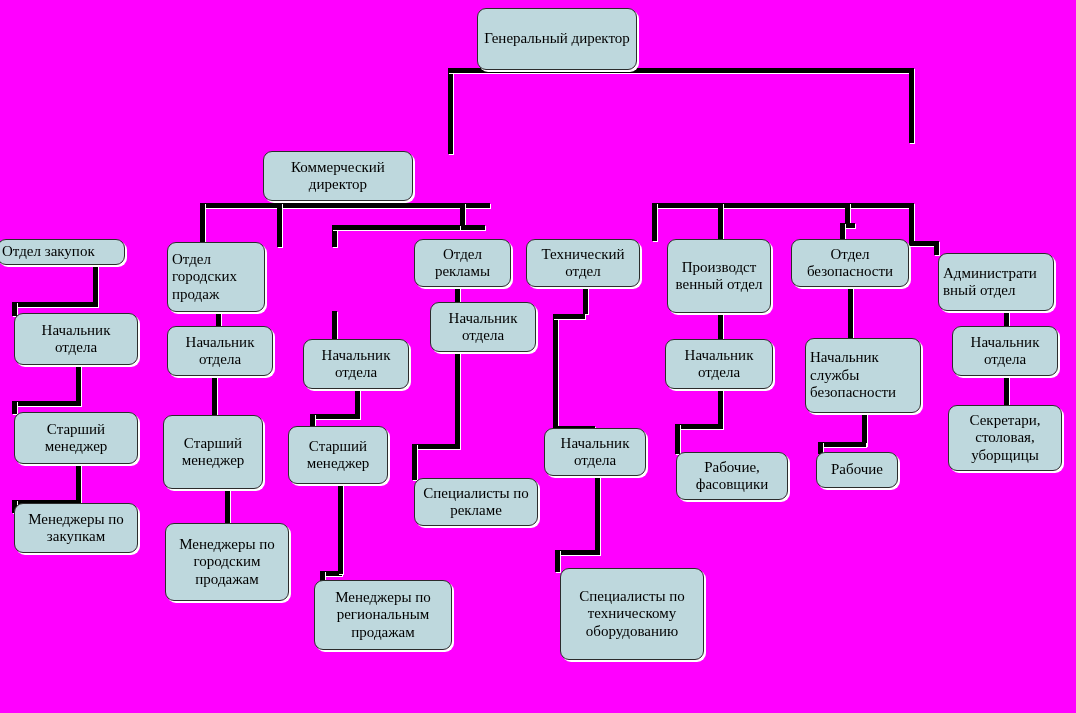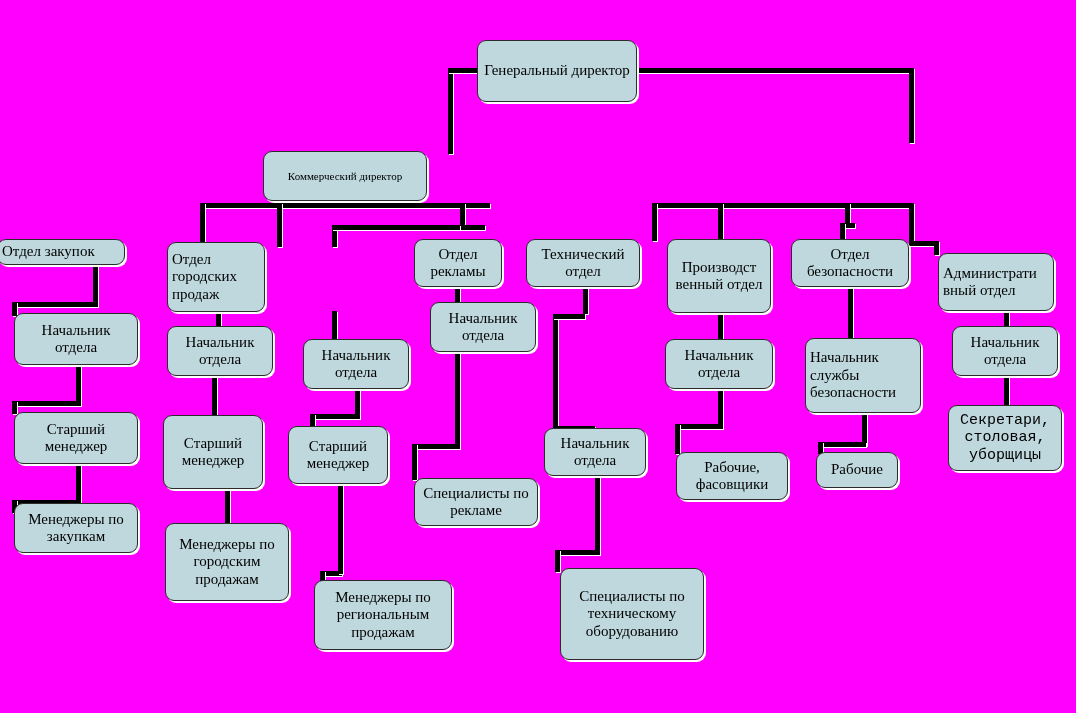--- a/index.html
+++ b/index.html
@@ -114,25 +114,25 @@
   <div class="ln v" style="left:675px;top:424px;height:30px;"></div>
 
   <div class="ln v" style="left:848px;top:286px;height:52px;"></div>
   <div class="ln v" style="left:862px;top:411px;height:35px;"></div>
   <div class="ln h" style="left:818px;top:442px;width:48px;"></div>
   <div class="ln v" style="left:818px;top:442px;height:12px;"></div>
 
   <div class="ln v" style="left:1004px;top:307px;height:22px;"></div>
   <div class="ln v" style="left:1004px;top:374px;height:34px;"></div>
 
-  <div class="node" style="left:477px;top:8px;width:160px;height:62px;font-size:15px;margin-top:32px;">
+  <div class="node" style="left:477px;top:8px;width:160px;height:62px;font-size:15px;">
     <span>Генеральный директор</span>
   </div>
 
-  <div class="node" style="left:263px;top:151px;width:164px;height:50px;font-size:11px;">
+  <div class="node" style="left:263px;top:151px;width:150px;height:50px;font-size:15px;">
     <span>Коммерческий директор</span>
   </div>
 
 
   <div class="node left" style="left:-3px;top:239px;width:128px;height:26px;font-size:15px;">
     <span>Отдел закупок</span>
   </div>
   <div class="node" style="left:14px;top:313px;width:124px;height:52px;font-size:15px;">
     <span>Начальник отдела</span>
   </div>
@@ -159,21 +159,21 @@
   <div class="node" style="left:303px;top:339px;width:106px;height:50px;font-size:15px;">
     <span>Начальник отдела</span>
   </div>
   <div class="node" style="left:288px;top:426px;width:100px;height:58px;font-size:15px;">
     <span>Старший менеджер</span>
   </div>
   <div class="node" style="left:314px;top:580px;width:138px;height:70px;font-size:15px;">
     <span>Менеджеры по региональным продажам</span>
   </div>
 
-  <div class="node" style="left:414px;top:239px;width:88px;height:48px;font-size:15px;">
+  <div class="node" style="left:414px;top:239px;width:97px;height:48px;font-size:15px;">
     <span>Отдел рекламы</span>
   </div>
   <div class="node" style="left:430px;top:302px;width:106px;height:50px;font-size:15px;">
     <span>Начальник отдела</span>
   </div>
   <div class="node" style="left:526px;top:239px;width:114px;height:48px;font-size:15px;">
     <span>Технический отдел</span>
   </div>
 
   <div class="node" style="left:414px;top:478px;width:124px;height:48px;font-size:15px;">
@@ -205,17 +205,17 @@
   <div class="node" style="left:816px;top:452px;width:82px;height:36px;font-size:15px;">
     <span>Рабочие</span>
   </div>
 
   <div class="node left" style="left:938px;top:253px;width:116px;height:58px;font-size:15px;">
     <span>Администрати вный отдел</span>
   </div>
   <div class="node" style="left:952px;top:326px;width:106px;height:50px;font-size:15px;">
     <span>Начальник отдела</span>
   </div>
-  <div class="node" style="left:948px;top:405px;width:114px;height:66px;font-size:15px;font-family:Liberation Mono, monospace;">
+  <div class="node" style="left:948px;top:405px;width:114px;height:66px;font-size:15px;">
     <span>Секретари, столовая, уборщицы</span>
   </div>
 
 </div>
 
 </body></html>

